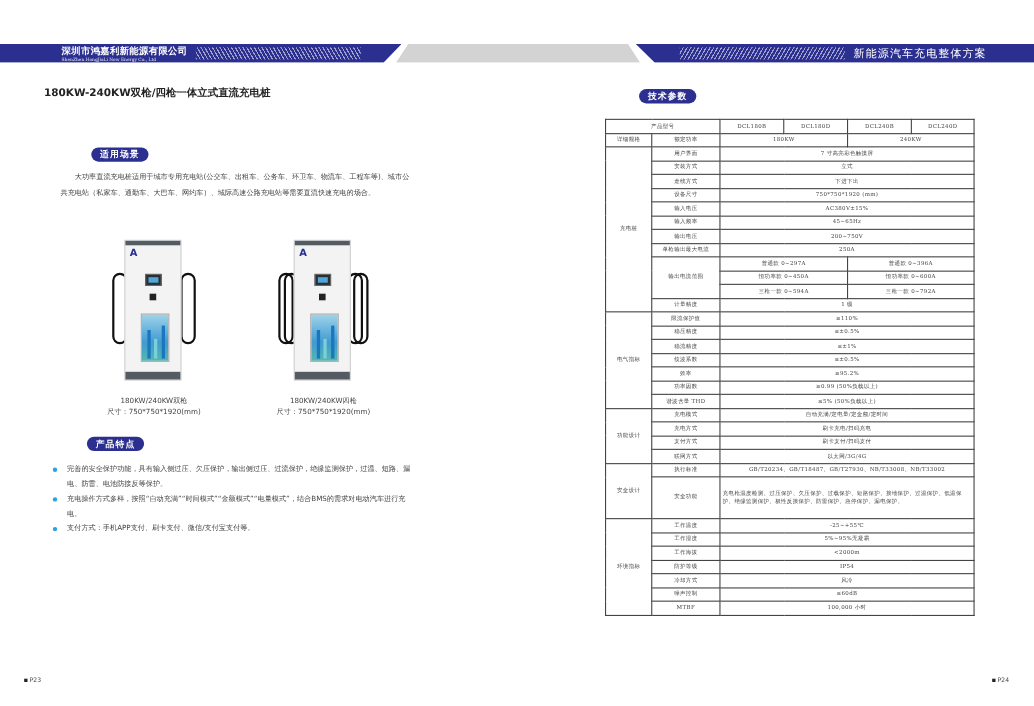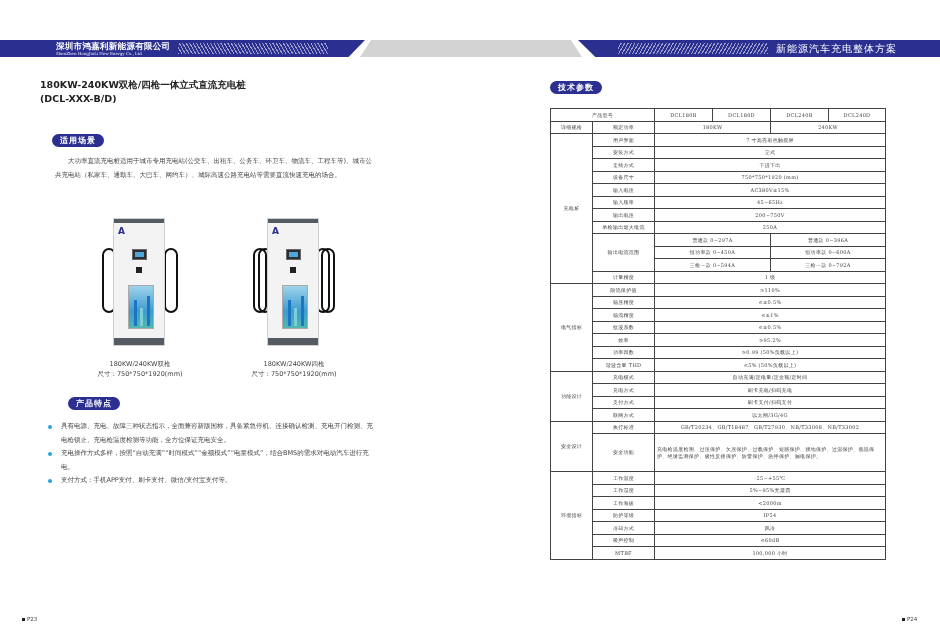--- a/index.html
+++ b/index.html
@@ -13,21 +13,21 @@
   .band-right { left: 578px; width: 362px; background: #2b2f8f; clip-path: polygon(0 0, 100% 0, 100% 100%, 4.8% 100%); }
   .hatch { position: absolute; top: 3px; height: 11px;
     background: repeating-linear-gradient(60deg, rgba(255,255,255,0.55) 0 1px, transparent 1px 3px); }
   .hatch-r { background: repeating-linear-gradient(-60deg, rgba(255,255,255,0.55) 0 1px, transparent 1px 3px); }
   .company-cn { position: absolute; left: 56px; top: 41px; font-size: 8.5px; color: #fff; font-weight: bold; letter-spacing: 0.3px; }
   .company-en { position: absolute; left: 56px; top: 51px; font-size: 4px; color: #e8e8ff; font-family: "DejaVu Serif", serif; }
   .banner-title { position: absolute; left: 776px; top: 42px; font-size: 10px; color: #fff; letter-spacing: 1px; }
 
   
   .product-title { position: absolute; left: 40px; top: 78px; font-size: 9.5px; color: #222; line-height: 14px; font-weight: bold; }
-  .pill { position: absolute; height: 13px; padding: 0 8px; border-radius: 7px; background: #2b2f8f; color: #fff; font-size: 8px; line-height: 13px; font-weight: bold; letter-spacing: 1px; }
+  .pill { position: absolute; height: 13px; padding: 0 8px; border-radius: 7px; background: #2b2f8f; color: #fff; font-size: 8px; line-height: 13px; font-weight: bold; letter-spacing: 1px; margin-left: 31px; }
   .para { position: absolute; left: 55px; top: 155px; width: 320px; font-size: 6.5px; line-height: 13.5px; color: #444; text-indent: 13px; }
 
   .charger { position: absolute; top: 218px; width: 90px; height: 130px; }
   .cab { position: absolute; left: 17px; top: 0; width: 52px; height: 128px; background: #f3f3f3; border: 1px solid #d0d0d0; }
   .cab-top { position: absolute; left: 0; top: 0; width: 100%; height: 4px; background: #555b62; }
   .cab-bot { position: absolute; left: 0; bottom: 0; width: 100%; height: 7px; background: #555b62; }
   .cab-logo { position: absolute; left: 4px; top: 8px; width: 8px; height: 8px; color: #2b2f8f; font-size: 9px; line-height: 8px; font-weight: bold; }
   .cab-screen { position: absolute; left: 18px; top: 30px; width: 15px; height: 11px; background: #2a2f36; border: 1px solid #666; }
   .cab-screen::after { content: ""; position: absolute; left: 2px; top: 2px; width: 9px; height: 5px; background: #4fa7d8; }
   .cab-card { position: absolute; left: 22px; top: 48px; width: 6px; height: 6px; background: #222; }
@@ -58,21 +58,20 @@
 <div class="band band-gray"></div>
 <div class="band band-right">
   <div class="hatch hatch-r" style="left:40px;width:150px;"></div>
 </div>
 <div class="company-cn">深圳市鸿嘉利新能源有限公司</div>
 <div class="company-en">ShenZhen HongJiaLi New Energy Co., Ltd</div>
 <div class="banner-title">新能源汽车充电整体方案</div>
 
 <div class="product-title">
   <div>180KW-240KW双枪/四枪一体立式直流充电桩</div>
-  <div>(DCL-XXX-B/D)</div>
 </div>
 
 <div class="pill" style="left:52px;top:134px;">适用场景</div>
 <p class="para">大功率直流充电桩适用于城市专用充电站(公交车、出租车、公务车、环卫车、物流车、工程车等)、城市公共充电站（私家车、通勤车、大巴车、网约车）、城际高速公路充电站等需要直流快速充电的场合。</p>
 
 <div class="charger" style="left:96px;">
   <div class="cable" style="left:6px;"></div>
   <div class="cable" style="left:68px;"></div>
   <div class="cab">
     <div class="cab-top"></div>
@@ -109,23 +108,23 @@
 
 <div class="caption" style="left:80px;top:359px;">
   <div>180KW/240KW双枪</div>
   <div>尺寸：750*750*1920(mm)</div>
 </div>
 <div class="caption" style="left:234px;top:359px;">
   <div>180KW/240KW四枪</div>
   <div>尺寸：750*750*1920(mm)</div>
 </div>
 
-<div class="pill" style="left:68px;top:397px;">产品特点</div>
+<div class="pill" style="left:48px;top:397px;">产品特点</div>
 <ul class="features">
-  <li><span class="dot"></span><span>具有电源、充电、故障三种状态指示，全面兼容新版国标，具备紧急停机、连接确认检测、充电开门检测、充电枪锁止、充电枪温度检测等功能，全方位保证充电安全。</span></li>
+  <li><span class="dot"></span><span>完善的安全保护功能，具有输入侧过压、欠压保护，输出侧过压、过流保护，绝缘监测保护，过温、短路、漏电、防雷、电池防接反等保护。</span></li>
   <li><span class="dot"></span><span>充电操作方式多样，按照“自动充满”“时间模式”“金额模式”“电量模式”，结合BMS的需求对电动汽车进行充电。</span></li>
   <li><span class="dot"></span><span>支付方式：手机APP支付、刷卡支付、微信/支付宝支付等。</span></li>
 </ul>
 
 <div class="page-no" style="left:22px;"><span class="sq"></span><span>P23</span></div>
 
 <div class="pill" style="left:550px;top:81px;">技术参数</div>
 
 <table class="spec">
   <colgroup>

